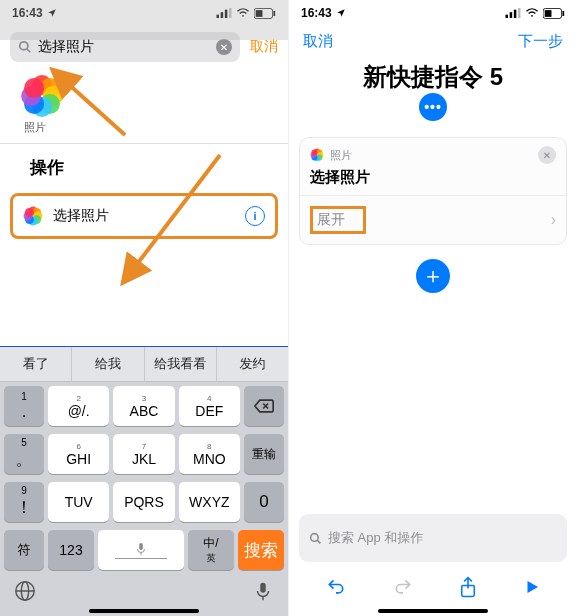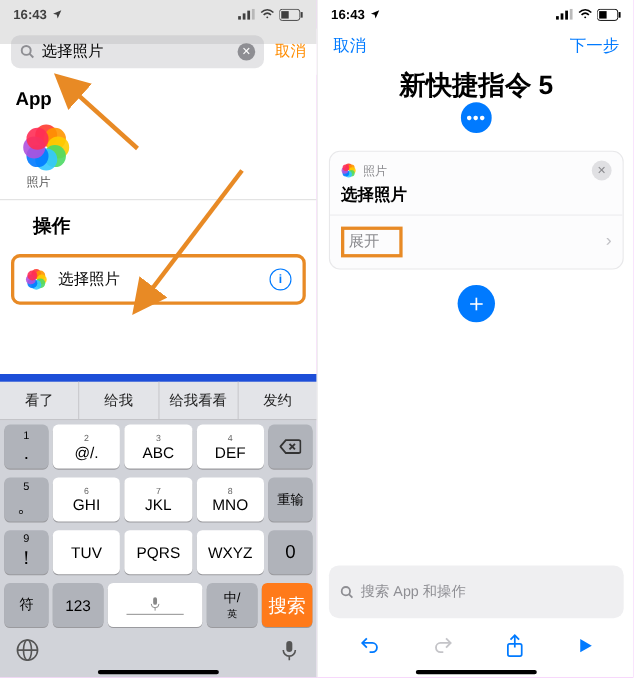--- a/index.html
+++ b/index.html
@@ -1,16 +1,16 @@
 <!DOCTYPE html>
 <html><head>
 <meta charset="utf-8">
 <style>
 html,body{margin:0;padding:0;font-family:-apple-system,"PingFang SC","Helvetica Neue",sans-serif;background:#fff;}
-.stage{width:576px;height:616px;position:relative;background:#d946ef;}
+.stage{width:576px;height:616px;position:relative;background:#84cc16;}
 .phone{position:absolute;top:0;bottom:0;width:288px;background:#fff;overflow:hidden;}
 .phone.left{left:0;}
 .phone.right{left:288px;border-left:1px solid #eee;}
 
 .statusbar{height:26px;display:flex;align-items:center;justify-content:space-between;padding:0 12px;font-size:12px;font-weight:600;color:#000;}
 .sb-right{display:flex;align-items:center;gap:4px;}
 .sb-right svg{display:block;}
 
 .dim{position:absolute;left:0;right:0;top:0;height:40px;background:rgba(180,180,180,.35);}
 
@@ -26,21 +26,21 @@
 .section-h.ops{border-top:1px solid #e0e0e0;margin-top:8px;padding-left:30px;}
 .photos-icon{margin:6px 20px 2px;width:44px;height:44px;}
 .photos-lbl{font-size:11px;color:#555;margin-left:24px;}
 
 .action-card{margin:8px 10px;border:3px solid #e88a25;border-radius:8px;background:#fff;display:flex;align-items:center;padding:10px 10px;gap:10px;}
 .action-card .ic{width:20px;height:20px;}
 .action-card .name{flex:1;font-size:14px;}
 .action-card .info{width:18px;height:18px;border:1.5px solid #007aff;border-radius:50%;display:flex;align-items:center;justify-content:center;color:#007aff;font-size:11px;font-weight:700;}
 
 .keyboard{position:absolute;left:0;right:0;bottom:0;background:#d1d3d9;}
-.sugbar{display:flex;border-top:7px solid #1d4ed8;border-bottom:1px solid #c0c0c5;background:#e3e4e8;align-items:center;}
+.sugbar{display:flex;border-top:1px solid #1d4ed8;border-bottom:1px solid #c0c0c5;background:#e3e4e8;align-items:center;}
 .sug{flex:1;text-align:center;padding:8px 0;font-size:13px;color:#222;border-right:1px solid #c8c8cc;white-space:nowrap;overflow:hidden;}
 .sug:last-child{border-right:none;}
 .krow{display:flex;gap:4px;padding:4px 4px;}
 .key{flex:1;height:40px;background:#fff;border-radius:5px;box-shadow:0 1px 0 #9a9a9e;display:flex;flex-direction:column;align-items:center;justify-content:center;font-size:14px;color:#000;}
 .key.dark{background:#b0b3ba;}
 .key.search{background:#ff7a1a;color:#fff;font-size:14px;}
 .key .sub{font-size:8px;color:#666;}
 .key.small{flex:0 0 40px;font-size:17px;}
 .bottombar{display:flex;align-items:center;justify-content:space-between;padding:6px 14px 14px;}
 .globe,.mic{width:22px;height:22px;color:#444;}
@@ -112,21 +112,20 @@
       <svg class="mag" viewBox="0 0 24 24" fill="none" stroke="#8e8e93" stroke-width="3">
             <circle cx="10" cy="10" r="7"></circle>
             <line x1="15" y1="15" x2="21" y2="21"></line>
           </svg>
       <span class="txt">选择照片</span>
       <div class="clear">✕</div>
     </div>
     <span class="cancel">取消</span>
   </div>
 
-  <div class="section-h">App</div>
   <div class="photos-icon">
     <div class="flower">
       <div class="petal" style="background:#ff3b30;transform:translate(0,-55%)"></div>
       <div class="petal" style="background:#ff9500;transform:translate(40%,-40%)"></div>
       <div class="petal" style="background:#ffcc00;transform:translate(55%,0)"></div>
       <div class="petal" style="background:#4cd964;transform:translate(40%,40%)"></div>
       <div class="petal" style="background:#34c8ff;transform:translate(0,55%)"></div>
       <div class="petal" style="background:#007aff;transform:translate(-40%,40%)"></div>
       <div class="petal" style="background:#af52de;transform:translate(-55%,0)"></div>
       <div class="petal" style="background:#ff2d55;transform:translate(-40%,-40%)"></div>

